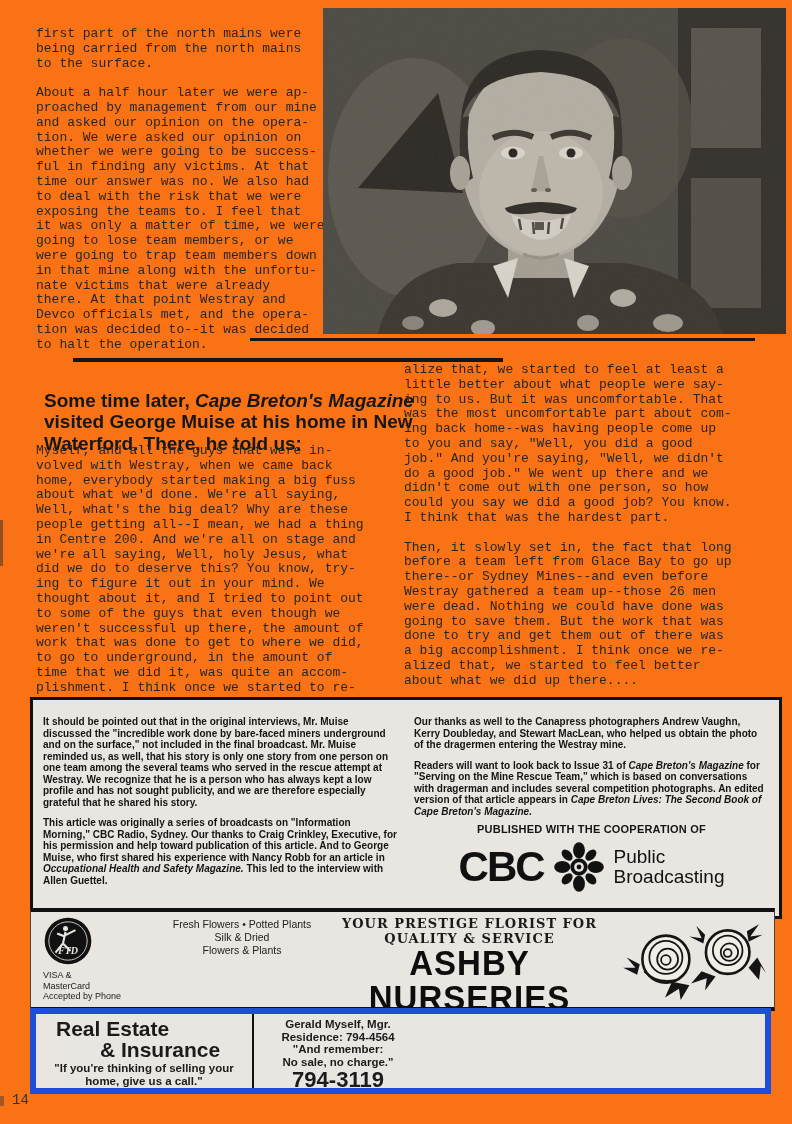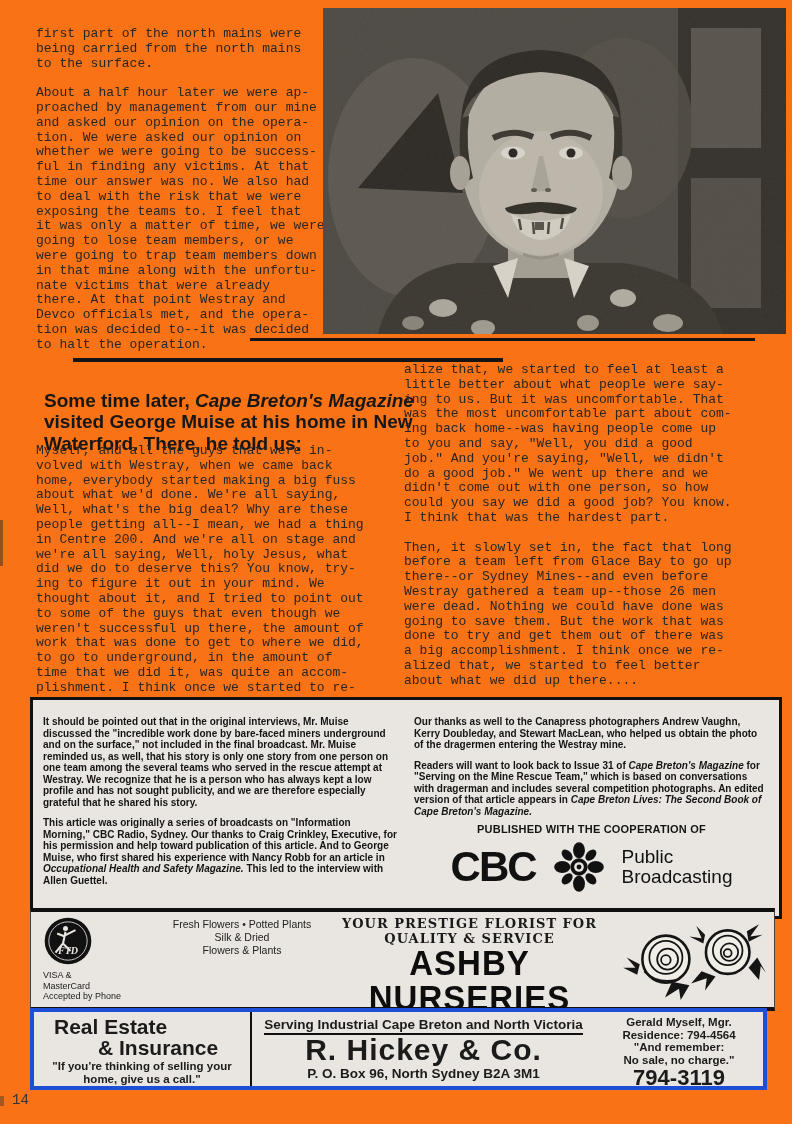--- a/index.html
+++ b/index.html
@@ -12,21 +12,21 @@
   .heading{font-size:19px;line-height:21.5px;font-weight:bold;white-space:pre-line;color:#161616;}
   .heading .ital{font-style:italic;}
   .photo{position:absolute;left:323px;top:8px;width:463px;height:326px;background:#4a4641;}
   
   .notesbox{position:absolute;left:30px;top:697px;width:726px;height:202px;border:3px solid #111;
             background:#e9e6e1;display:flex;gap:16px;padding:7px 10px;box-sizing:content-box;}
   .notecol{flex:1;font-size:10px;line-height:11.5px;font-weight:bold;color:#141414;}
   .notecol p{margin:9px 0 5px 0;}
   .notecol .ital{font-style:italic;}
   .published{text-align:center;font-size:11px;font-weight:bold;margin-top:7px;letter-spacing:.2px;}
-  .cbcrow{display:flex;align-items:center;justify-content:center;gap:16px;margin-top:4px;}
+  .cbcrow{display:flex;align-items:center;justify-content:center;gap:8px;margin-top:4px;}
   .cbcword{font-size:42px;font-weight:bold;letter-spacing:-2px;line-height:40px;color:#111;}
   .cbctag{font-size:19px;line-height:20px;font-weight:normal;color:#111;white-space:pre-line;}
   
   .ashby{position:absolute;left:30px;top:908px;width:731px;height:87px;border-top:4px solid #111;
          border-bottom:4px solid #111;border-left:1px solid #444;border-right:1px solid #444;
          display:flex;align-items:stretch;padding:4px 6px;background:#e9e6e1;}
   .ftdcol{width:118px;display:flex;flex-direction:column;align-items:flex-start;padding-left:6px;}
   .visa{font-size:9px;line-height:10.5px;white-space:pre-line;margin-top:4px;color:#222;}
   .svccol{width:162px;text-align:center;padding-top:2px;}
   .svcreg{font-size:10.5px;line-height:13px;white-space:pre-line;color:#222;}
@@ -36,21 +36,21 @@
            color:#1a1a1a;}
   .ashbyname{font-size:33px;font-weight:bold;letter-spacing:1px;line-height:32px;color:#0d0d0d;
              transform:scaleY(1.08);transform-origin:top;}
   .phonerow{display:flex;justify-content:center;align-items:center;gap:10px;margin-top:3px;}
   .bigphone{font-size:23px;font-weight:bold;line-height:21px;color:#0d0d0d;}
   .addr{font-size:10.5px;font-weight:bold;line-height:11px;}
   .oval{border:2px solid #111;border-radius:50%;padding:3px 8px;font-size:10px;font-weight:bold;
         line-height:11px;text-align:center;}
   .rosecol{width:152px;display:flex;align-items:center;justify-content:center;}
   
-  .hickey{position:absolute;left:30px;top:1008px;width:729px;height:74px;border:4px solid #1d4ed8;
+  .hickey{position:absolute;left:30px;top:1008px;width:729px;height:74px;border:6px solid #1d4ed8;
           display:flex;align-items:stretch;background:#e9e6e1;}
   .hickeyleft{width:204px;border-right:2px solid #111;padding:4px 6px;}
   .re1{font-size:21px;font-weight:bold;line-height:21px;margin-left:14px;}
   .re2{font-size:21px;font-weight:bold;line-height:21px;margin-left:58px;}
   .requote{font-size:11.5px;font-weight:bold;line-height:13px;text-align:center;white-space:pre-line;
            margin-top:2px;}
   .hickeymid{flex:1;text-align:center;padding-top:3px;}
   .serving{display:inline-block;font-size:13.5px;font-weight:bold;border-bottom:2px solid #111;
            padding-bottom:1px;}
   .hickeyname{font-size:30px;font-weight:bold;line-height:30px;letter-spacing:1px;}
@@ -291,25 +291,20 @@
     </div>
   </div>
 
   <div class="hickey">
     <div class="hickeyleft">
       <div class="re1">Real Estate</div>
       <div class="re2">&amp; Insurance</div>
       <div class="requote">"If you're thinking of selling your
 home, give us a call."</div>
     </div>
-    <div class="hickeymid">
-      <div class="serving">Serving Industrial Cape Breton and North Victoria</div>
-      <div class="hickeyname">R. Hickey &amp; Co.</div>
-      <div class="pobox">P. O. Box 96, North Sydney B2A 3M1</div>
-    </div>
     <div class="hickeyright">
       <div>Gerald Myself, Mgr.</div>
       <div>Residence: 794-4564</div>
       <div>"And remember:</div>
       <div>No sale, no charge."</div>
       <div class="hickeyphone">794-3119</div>
     </div>
   </div>
 
   <div class="pagenum">14</div>

